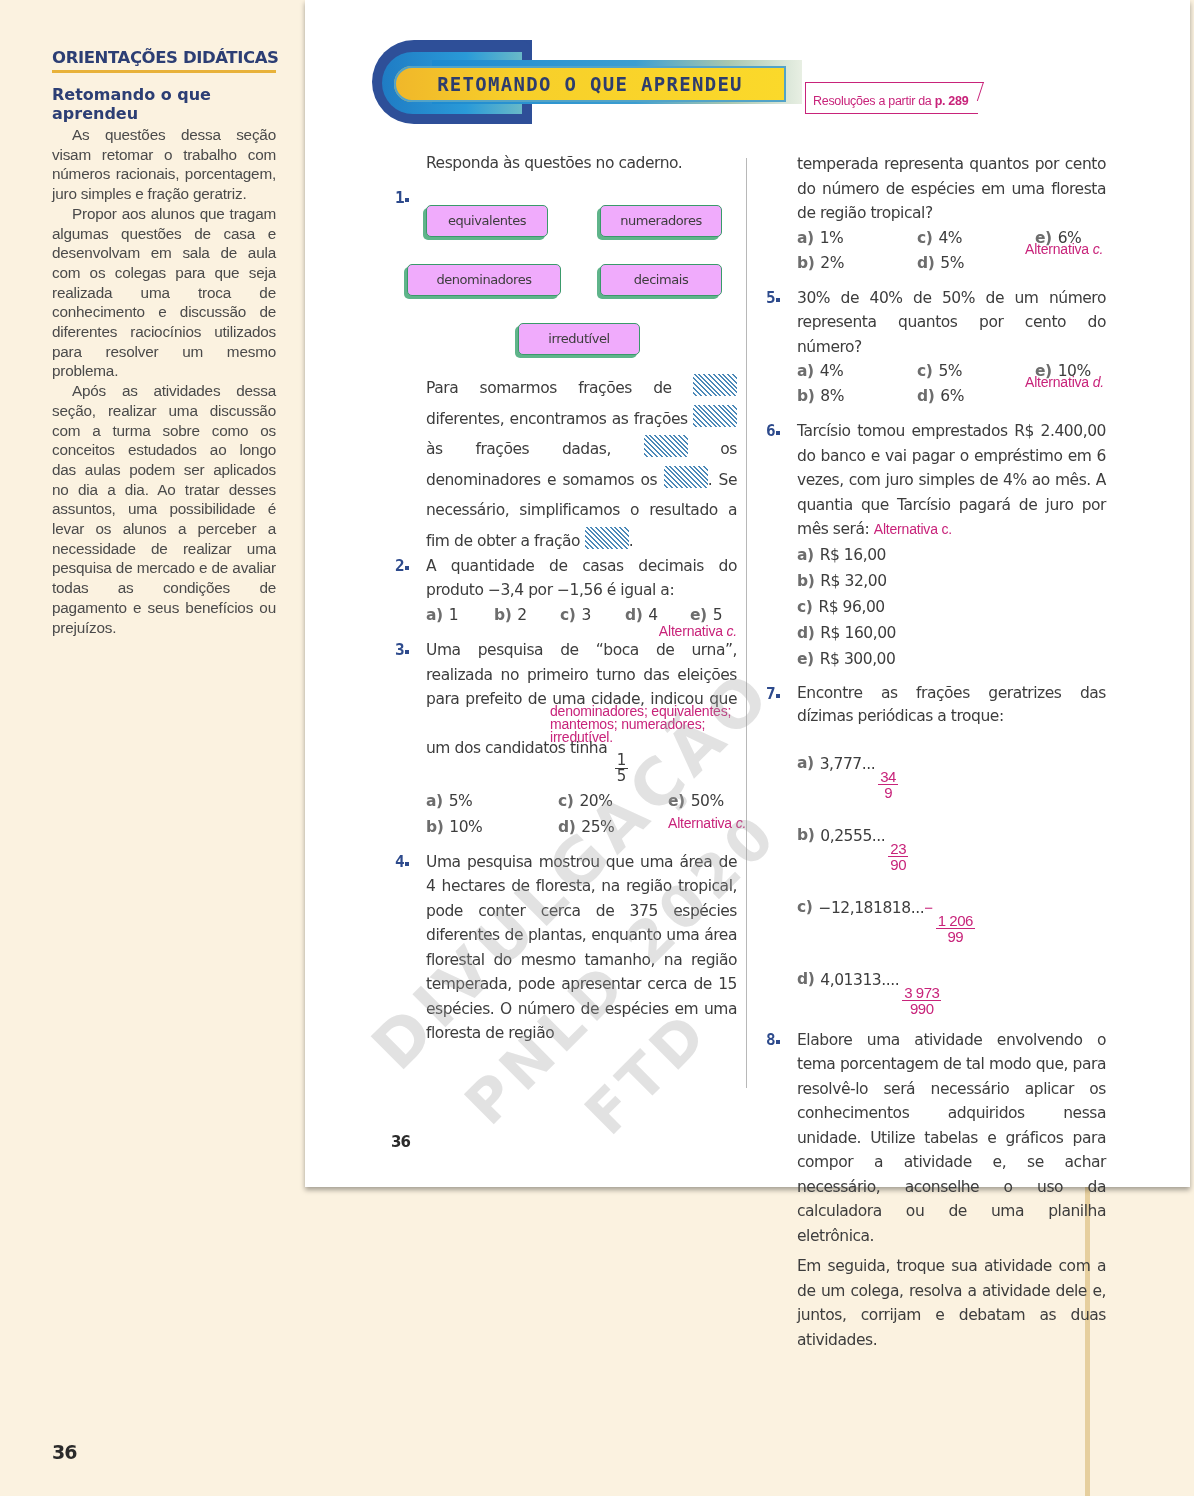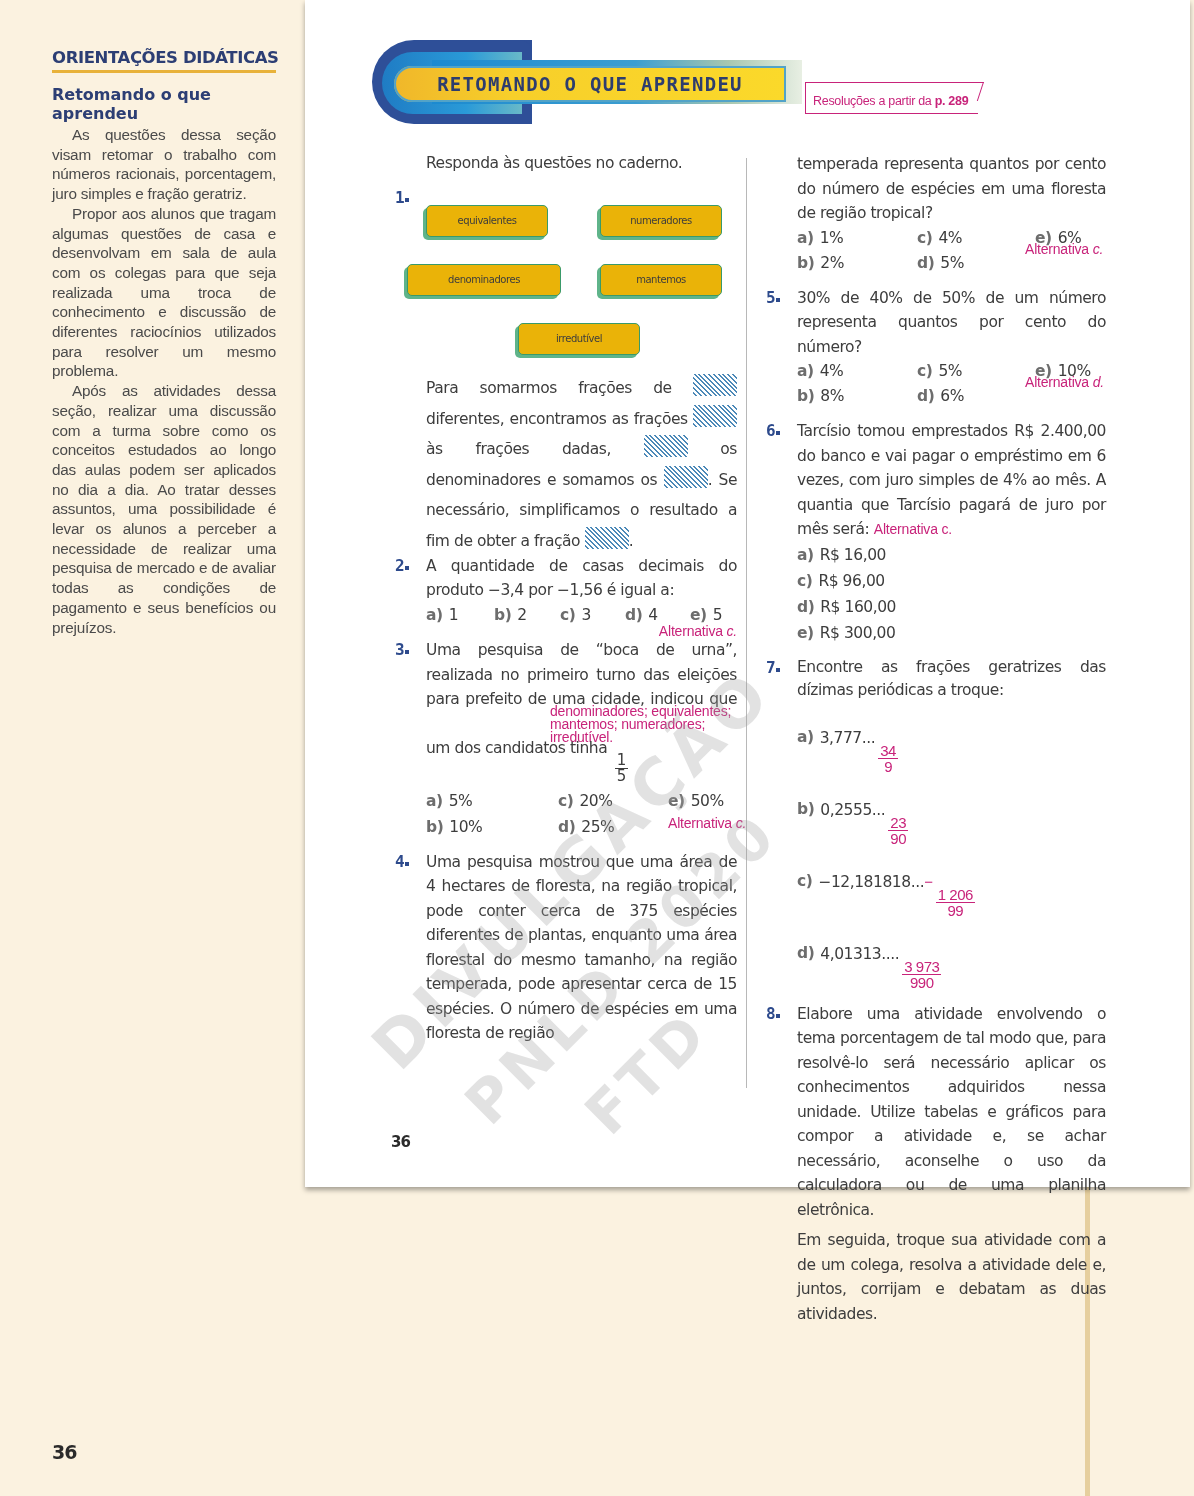--- a/index.html
+++ b/index.html
@@ -121,23 +121,23 @@
   .qnum::after { content: ""; display: inline-block; width: 4px; height: 4px; background: #2d4a8c; margin-left: 1px; vertical-align: 1px; }
   .opts { display: grid; padding-left: 31px; line-height: 26px; }
   .opt-l { font-weight: bold; color: #6d6d6d; margin-right: 6px; }
   .answer {
     color: #c8237a; font-family: "Liberation Sans", sans-serif; font-size: 14px;
     letter-spacing: -0.2px;
   }
   .answer i { font-style: italic; }
   .wordbox {
     position: absolute; height: 30px; line-height: 30px; text-align: center;
-    border: 1.5px solid #3a9a6a; border-radius: 5px; background: #eab308;
+    border: 1.5px solid #3a9a6a; border-radius: 5px; background: #f0abfc;
     box-shadow: -3px 3px 0 #5fb48a;
-    font-size: 10px; color: #3d3d3d;
+    font-size: 13px; color: #3d3d3d;
   }
   .hatch {
     display: inline-block; width: 44px; height: 22px; vertical-align: -3px;
     background: repeating-linear-gradient(45deg, #ffffff 0 2px, #4c89b8 2px 3.4px);
   }
   .frac {
     display: inline-block; vertical-align: middle; text-align: center; line-height: 15px;
     font-size: 15px; margin: 0 3px;
   }
   .frac .num { display: block; border-bottom: 1.3px solid currentColor; padding: 0 2px; margin-top: 41px; }
@@ -190,21 +190,21 @@
 <div class="col col-left">
   <p class="p indent" style="margin-bottom:9px">Responda às questões no caderno.</p>
 
   <div class="q">
     <span class="qnum">1</span>
   </div>
   <div style="position:relative;height:190px">
     <div class="wordbox" style="left:31px;top:20px;width:120px">equivalentes</div>
     <div class="wordbox" style="left:205px;top:20px;width:120px">numeradores</div>
     <div class="wordbox" style="left:12px;top:79px;width:152px">denominadores</div>
-    <div class="wordbox" style="left:205px;top:79px;width:120px">mantemos</div>
+    <div class="wordbox" style="left:205px;top:79px;width:120px">decimais</div>
     <div class="wordbox" style="left:123px;top:138px;width:120px">irredutível</div>
   </div>
   <p class="p indent" style="line-height:30.5px;margin-top:-2px"><span>Para somarmos frações de </span><span class="hatch"></span><span> diferentes, encontramos as frações </span><span class="hatch"></span><span> às frações dadas, </span><span class="hatch"></span><span> os denominadores e somamos os </span><span class="hatch"></span><span>. Se necessário, simplificamos o resultado a fim de obter a fração </span><span class="hatch"></span><span>.</span></p>
   <div class="answer" style="position:absolute;left:155px;top:555px;width:190px;line-height:13px">denominadores; equivalentes; mantemos; numeradores; irredutível.</div>
 
   <div class="q" style="margin-top:-2px;line-height:24px">
     <span class="qnum">2</span>
     <span>A quantidade de casas decimais do produto −3,4 por −1,56 é igual a:</span>
   </div>
   <div class="opts" style="grid-template-columns: 68px 66px 65px 65px 60px;">
@@ -261,20 +261,21 @@
     <span class="answer" style="margin-top:-14px;margin-left:-10px"><span>Alternativa </span><i>d.</i></span>
   </div>
 
   <div class="q" style="margin-top:10px;line-height:24.5px">
     <span class="qnum">6</span>
     <span>Tarcísio tomou emprestados R$ 2.400,00 do banco e vai pagar o empréstimo em 6 vezes, com juro simples de 4% ao mês. A quantia que Tarcísio pagará de juro por mês será:</span>
     <span class="answer">Alternativa c.</span>
   </div>
   <div class="opts" style="grid-template-columns: 1fr;line-height:26px">
     <span><span class="opt-l">a)</span><span>R$ 16,00</span></span>
+    <span><span class="opt-l">b)</span><span>R$ 32,00</span></span>
     <span><span class="opt-l">c)</span><span>R$ 96,00</span></span>
     <span><span class="opt-l">d)</span><span>R$ 160,00</span></span>
     <span><span class="opt-l">e)</span><span>R$ 300,00</span></span>
   </div>
 
   <div class="q" style="margin-top:10px;line-height:23px">
     <span class="qnum">7</span>
     <span>Encontre as frações geratrizes das dízimas periódicas a troque:</span>
   </div>
   <div class="opts" style="grid-template-columns: 1fr;line-height:23.5px">

